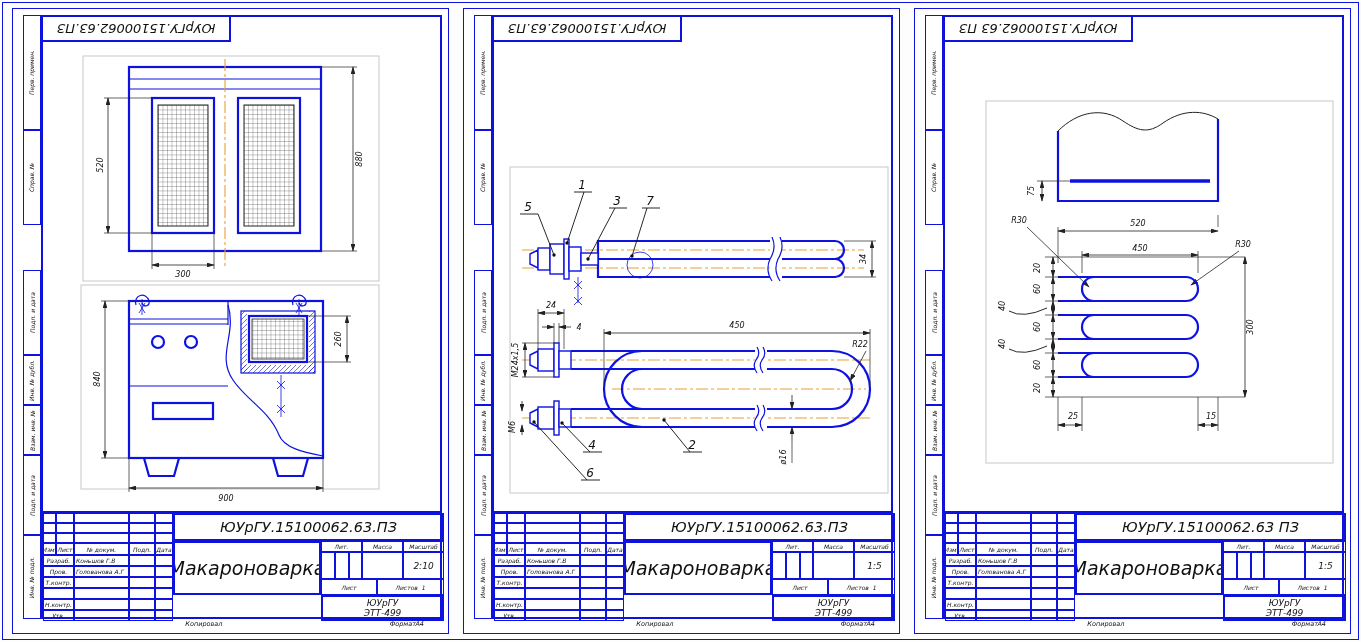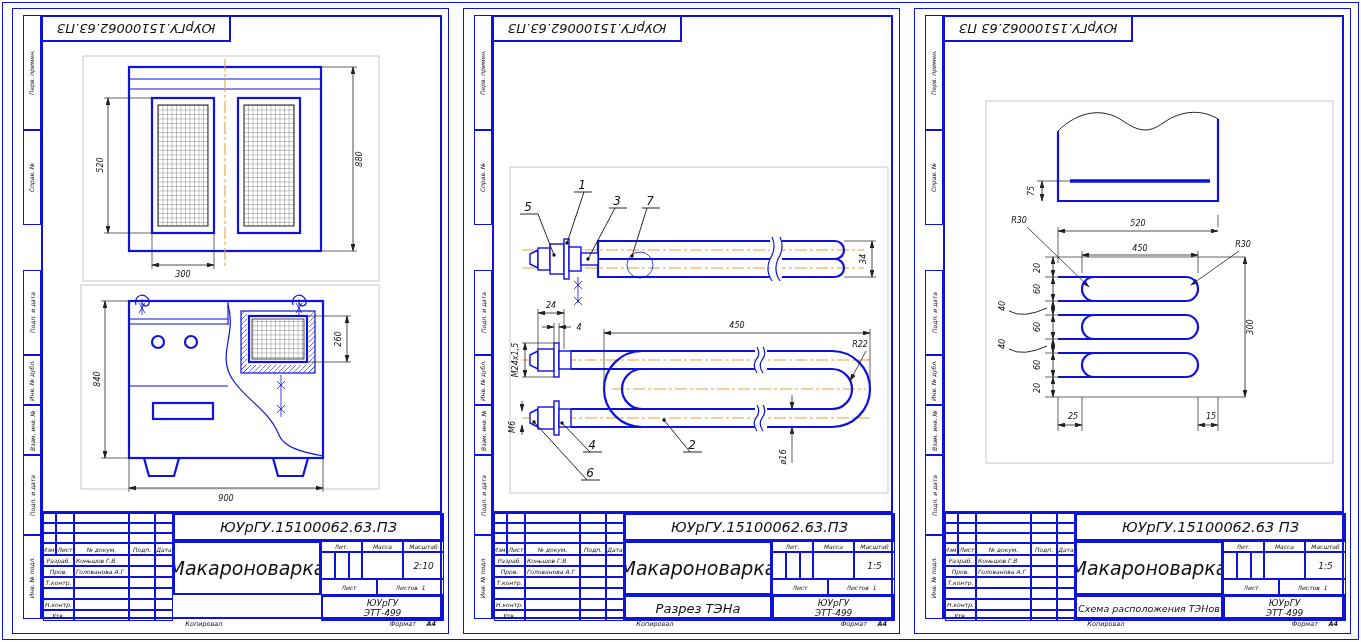--- a/index.html
+++ b/index.html
@@ -16,21 +16,21 @@
   .stamp span{transform:rotate(180deg);font-style:italic;font-size:13px;color:#111;white-space:nowrap;}
   .draw{position:absolute;left:28px;top:6px;z-index:1;}
   
   .tb{position:absolute;left:28px;top:502px;width:401px;height:108px;border:2px solid #0d12dd;box-sizing:border-box;background:#fff;z-index:3;}
   .tc{position:absolute;border:1px solid #0d12dd;box-sizing:border-box;display:flex;align-items:center;justify-content:center;
       font-style:italic;color:#111;overflow:hidden;white-space:nowrap;}
   .lab{font-size:6px;} .nm{font-size:6px;justify-content:flex-start;padding-left:1px;}
   .docnum{font-size:14.5px;} .ttl{font-size:19px;} .sub{font-size:10.5px;}
   .scale{font-size:9px;} .org{font-size:9px;flex-direction:column;line-height:1.15;}
   .below{position:absolute;left:28px;top:611px;width:401px;height:14px;font-size:6.5px;font-style:italic;color:#111;}
-  .below .kop{position:absolute;left:36%;} .below .fmt{position:absolute;right:26px;} .below .fmtv{position:absolute;right:6px;font-weight:bold;}
+  .below .kop{position:absolute;left:36%;} .below .fmt{position:absolute;right:26px;} .below .fmtv{position:absolute;right:18px;}
   
   .b1{stroke:#0d12e0;stroke-width:1.2;fill:none}
   .b2{stroke:#0d12e0;stroke-width:2.2;fill:none}
   .b3{stroke:#0d12e0;stroke-width:3.5;fill:none}
   .bw{stroke:#0d12e0;stroke-width:1.4;fill:#fff}
   .thin{stroke:#0d12e0;stroke-width:0.8;fill:none}
   .dim{stroke:#222;stroke-width:0.8;fill:none}
   .ext{stroke:#222;stroke-width:0.7;fill:none}
   .ldr{stroke:#111;stroke-width:0.9;fill:none}
   .cl{stroke:#e8a03a;stroke-width:1.1;fill:none;stroke-dasharray:12 3 3 3}
@@ -412,21 +412,20 @@
     <div class="tc lab" style="left:0;top:86px;width:31px;height:11px">Н.контр.</div>
     <div class="tc" style="left:31px;top:86px;width:55px;height:11px"></div>
         <div class="tc" style="left:86px;top:86px;width:26px;height:11px"></div>
         <div class="tc" style="left:112px;top:86px;width:18px;height:11px"></div>
     <div class="tc lab" style="left:0;top:97px;width:31px;height:11px">Утв.</div>
     <div class="tc" style="left:31px;top:97px;width:55px;height:11px"></div>
         <div class="tc" style="left:86px;top:97px;width:26px;height:11px"></div>
         <div class="tc" style="left:112px;top:97px;width:18px;height:11px"></div>
     <div class="tc docnum" style="left:130px;top:0;width:271px;height:28px;border-width:2px">ЮУрГУ.15100062.63.ПЗ</div>
     <div class="tc ttl" style="left:130px;top:28px;width:148px;height:54px;border-width:2px">Макароноварка</div>
-    <div class="tc sub" style="left:130px;top:82px;width:148px;height:26px;border-width:2px;font-size:13px">Разрез ТЭНа</div>
     <div class="tc lab" style="left:278px;top:28px;width:41px;height:11px">Лит.</div>
     <div class="tc lab" style="left:319px;top:28px;width:41px;height:11px">Масса</div>
     <div class="tc lab" style="left:360px;top:28px;width:41px;height:11px">Масштаб</div>
     <div class="tc" style="left:278px;top:39px;width:14px;height:27px"></div>
         <div class="tc" style="left:292px;top:39px;width:14px;height:27px"></div>
         <div class="tc" style="left:306px;top:39px;width:13px;height:27px"></div>
     <div class="tc" style="left:319px;top:39px;width:41px;height:27px"></div>
     <div class="tc scale" style="left:360px;top:39px;width:41px;height:27px">1:5</div>
     <div class="tc lab" style="left:278px;top:66px;width:56px;height:16px">Лист</div>
     <div class="tc lab" style="left:334px;top:66px;width:67px;height:16px"><span>Листов</span>&nbsp;&nbsp;<span>1</span></div>
@@ -592,21 +591,20 @@
     <div class="tc lab" style="left:0;top:86px;width:31px;height:11px">Н.контр.</div>
     <div class="tc" style="left:31px;top:86px;width:55px;height:11px"></div>
         <div class="tc" style="left:86px;top:86px;width:26px;height:11px"></div>
         <div class="tc" style="left:112px;top:86px;width:18px;height:11px"></div>
     <div class="tc lab" style="left:0;top:97px;width:31px;height:11px">Утв.</div>
     <div class="tc" style="left:31px;top:97px;width:55px;height:11px"></div>
         <div class="tc" style="left:86px;top:97px;width:26px;height:11px"></div>
         <div class="tc" style="left:112px;top:97px;width:18px;height:11px"></div>
     <div class="tc docnum" style="left:130px;top:0;width:271px;height:28px;border-width:2px">ЮУрГУ.15100062.63 ПЗ</div>
     <div class="tc ttl" style="left:130px;top:28px;width:148px;height:54px;border-width:2px">Макароноварка</div>
-    <div class="tc sub" style="left:130px;top:82px;width:148px;height:26px;border-width:2px;font-size:9.5px">Схема расположения ТЭНов</div>
     <div class="tc lab" style="left:278px;top:28px;width:41px;height:11px">Лит.</div>
     <div class="tc lab" style="left:319px;top:28px;width:41px;height:11px">Масса</div>
     <div class="tc lab" style="left:360px;top:28px;width:41px;height:11px">Масштаб</div>
     <div class="tc" style="left:278px;top:39px;width:14px;height:27px"></div>
         <div class="tc" style="left:292px;top:39px;width:14px;height:27px"></div>
         <div class="tc" style="left:306px;top:39px;width:13px;height:27px"></div>
     <div class="tc" style="left:319px;top:39px;width:41px;height:27px"></div>
     <div class="tc scale" style="left:360px;top:39px;width:41px;height:27px">1:5</div>
     <div class="tc lab" style="left:278px;top:66px;width:56px;height:16px">Лист</div>
     <div class="tc lab" style="left:334px;top:66px;width:67px;height:16px"><span>Листов</span>&nbsp;&nbsp;<span>1</span></div>

